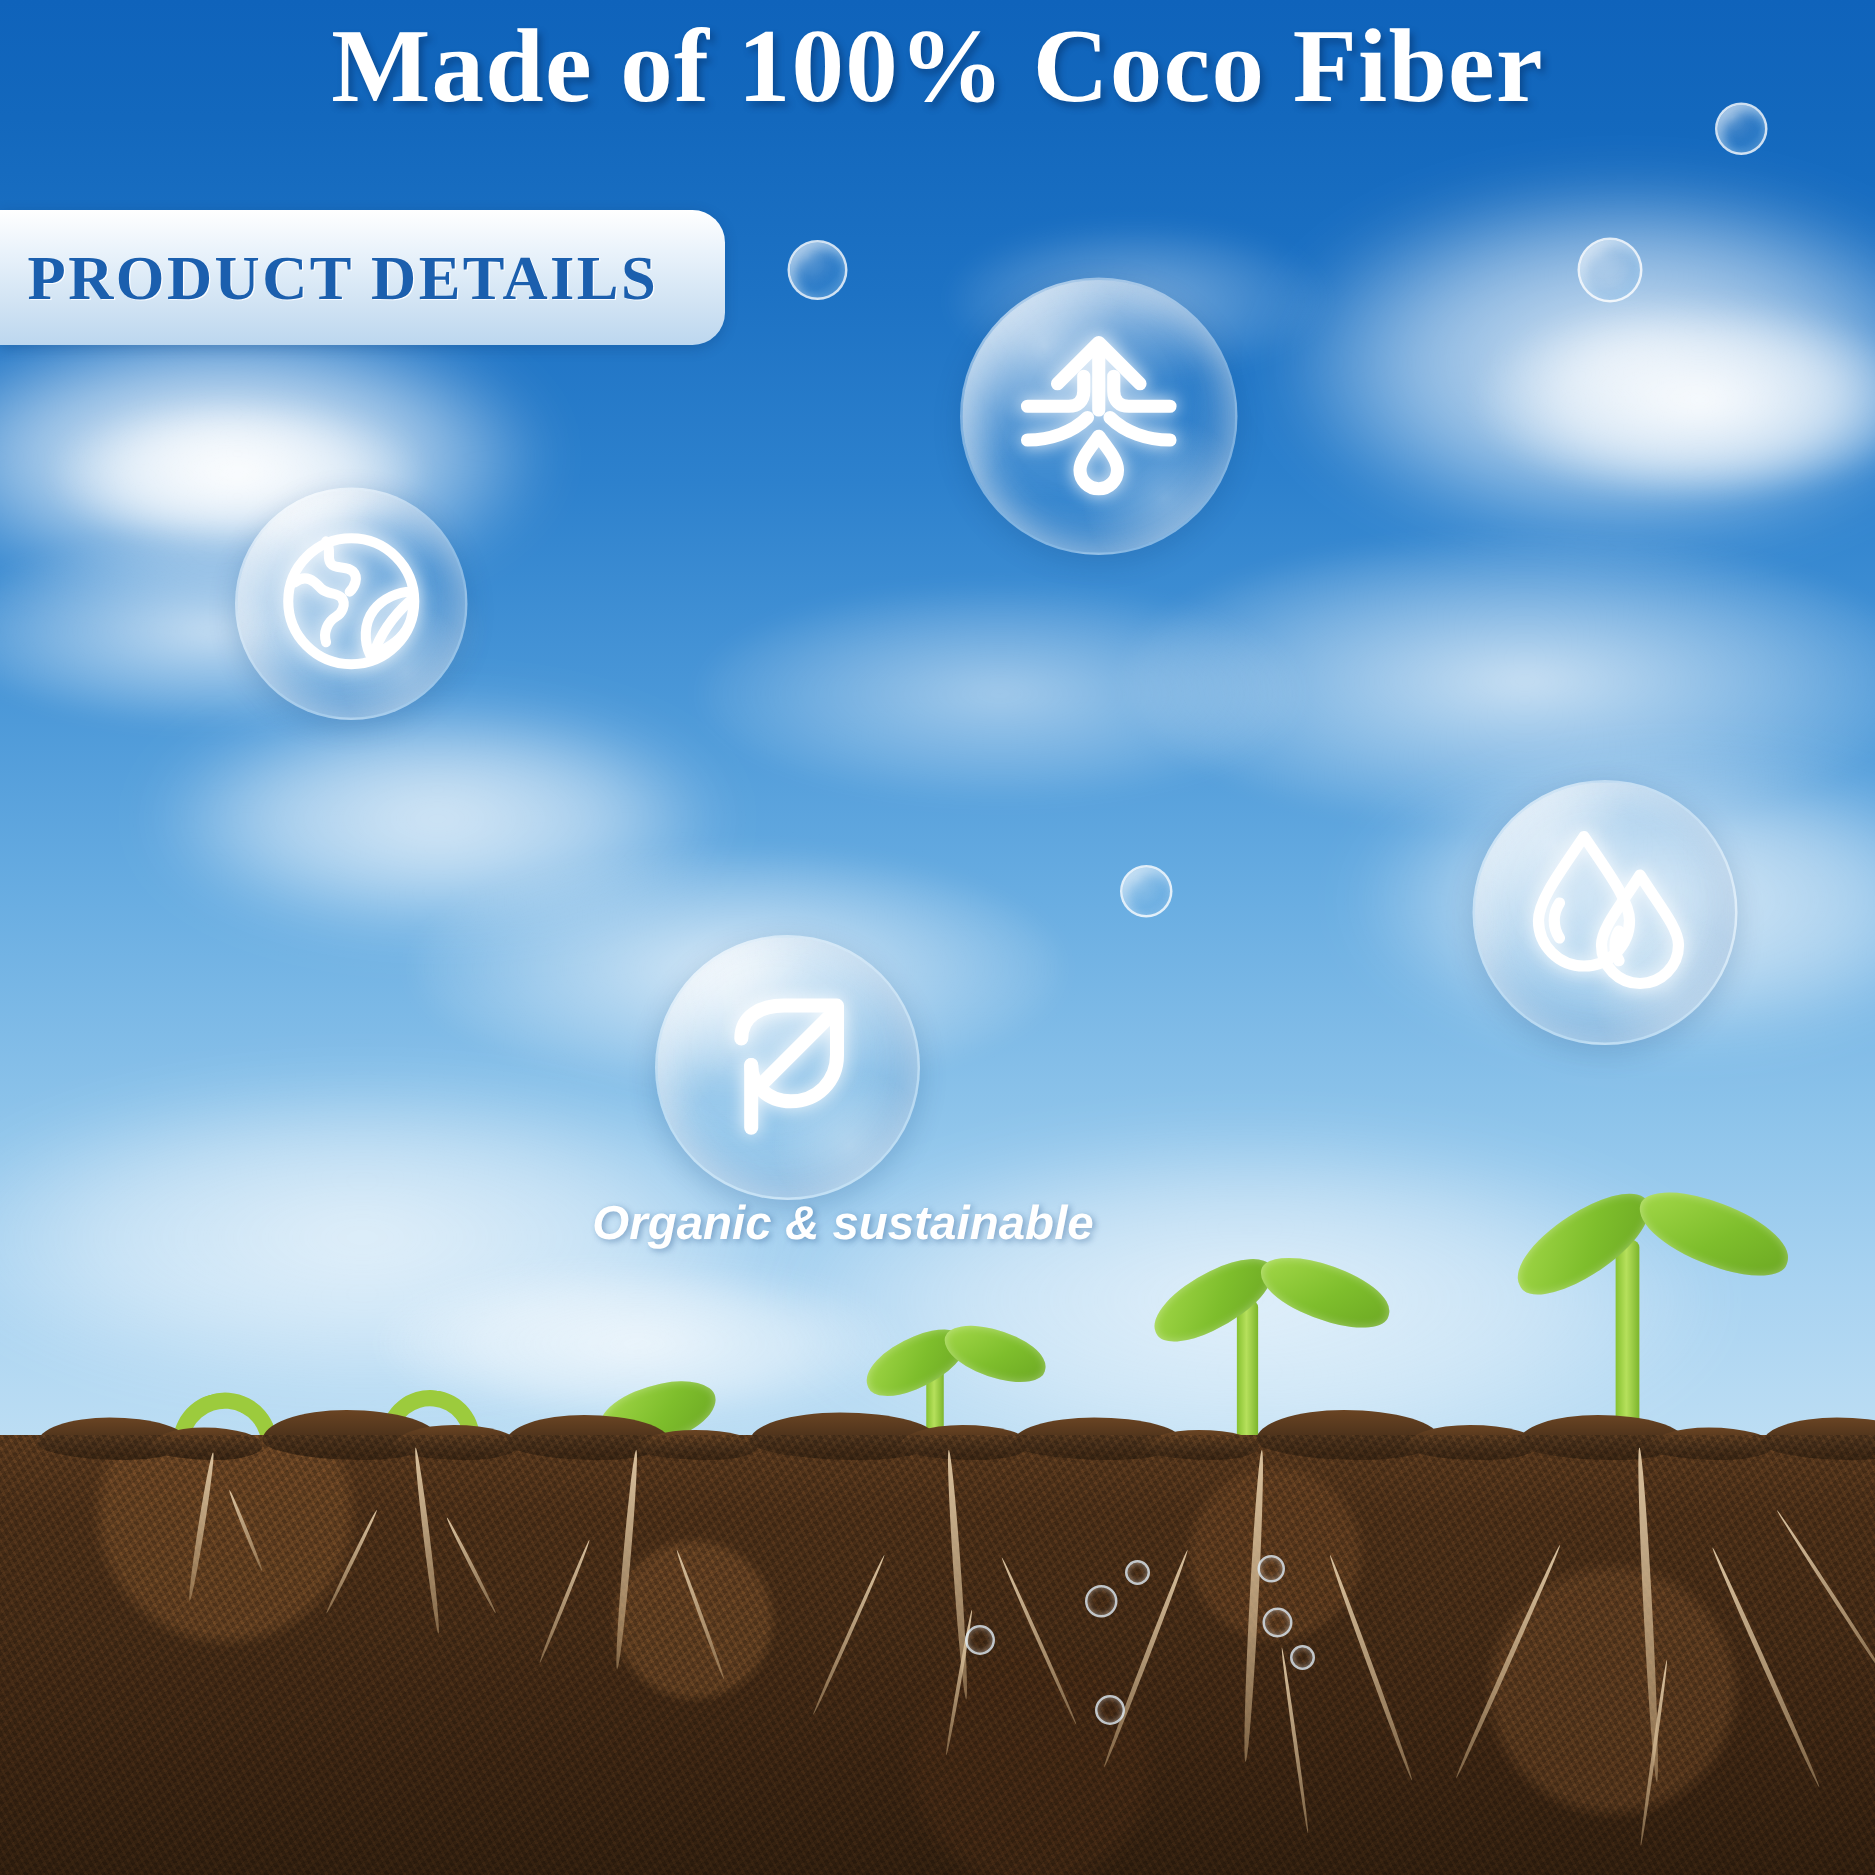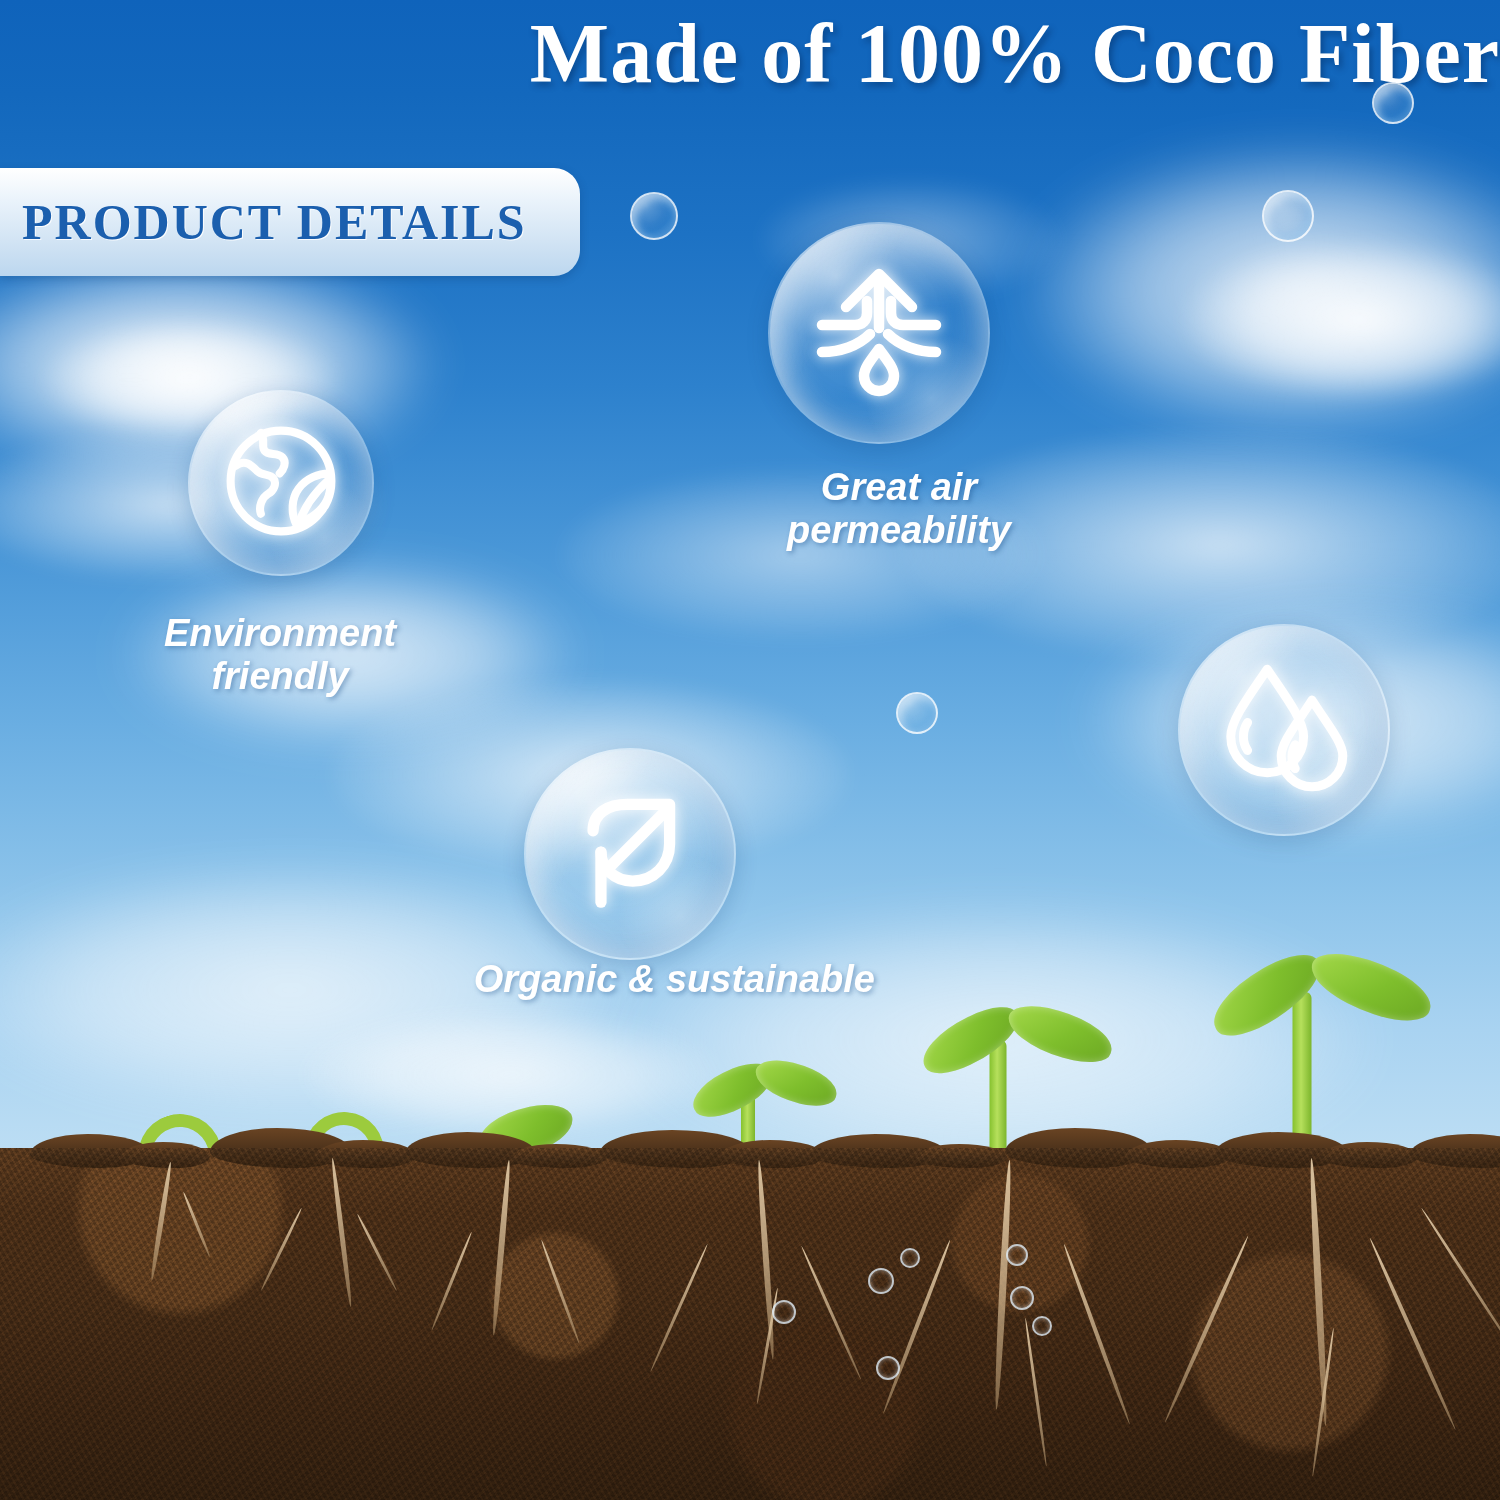--- a/index.html
+++ b/index.html
@@ -47,21 +47,21 @@
   
   .plant{position:absolute;bottom:0;}
   .stem{position:absolute;bottom:0;left:50%;transform:translateX(-50%);
     background:linear-gradient(to right,#86c12f,#b6e05c 45%,#7cb52c);border-radius:6px;}
   .leaf{position:absolute;background:linear-gradient(135deg,#a6da4b,#7ebe2c 55%,#6aa622);
     border-radius:70% 12% 70% 12%;box-shadow:inset 0 0 8px rgba(255,255,255,.35);}
   .hook{position:absolute;border:13px solid #9ccb3d;border-bottom-color:transparent;
     border-radius:50%;}
 
   
-  .headline{position:absolute;left:0;right:0;top:10px;text-align:right;
+  .headline{position:absolute;left:0;right:0;top:10px;text-align:center;
     font-family:"Liberation Serif", serif;font-weight:700;font-size:84px;
     letter-spacing:1px;color:#ffffff;line-height:1.05;
     text-shadow:3px 4px 6px rgba(0,40,90,.45);white-space:nowrap;}
 
   
   .badge{position:absolute;left:0;top:168px;height:108px;width:580px;
     border-radius:0 26px 26px 0;
     background:linear-gradient(to bottom,#ffffff 0%,#eaf3fb 30%,#cfe2f3 72%,#bcd7ef 100%);
     box-shadow:0 3px 10px rgba(0,40,90,.22);display:flex;align-items:center;}
   .badge-text{font-family:"Liberation Serif", serif;font-weight:700;font-size:50px;
@@ -134,40 +134,36 @@
         <svg width="126" height="126" viewBox="0 0 100 100" fill="none" stroke="#ffffff" stroke-width="6.4" stroke-linecap="round" stroke-linejoin="round">
           <circle cx="50" cy="50" r="40"></circle>
           <path d="M14 38 C22 32 27 38 31 42 C35 46 41 44 44 48 C47 52 44 58 40 60 C35 63 32 70 34 76"></path>
           <path d="M34 12 C38 18 34 22 37 26 C40 30 47 27 51 31 C55 35 52 41 49 44"></path>
           <path d="M88 44 C80 44 70 48 64 56 C58 64 58 76 62 84 C70 82 80 76 85 68 C90 60 90 50 88 44 Z"></path>
           <path d="M64 84 C68 72 76 60 87 50"></path>
         </svg>
       </span>
     </div>
   </div>
-  <div class="feat-label" style="position:absolute;left:135px;top:606px;width:290px;">Environment
-friendly</div>
 
   <div class="feature" style="left:768px;top:222px;">
     <div class="bubble" style="width:218px;height:218px;">
       <span>
         <svg width="150" height="150" viewBox="0 0 100 100" fill="none" stroke="#ffffff" stroke-width="7" stroke-linecap="round" stroke-linejoin="round">
           <path d="M28 34 L50 12 L72 34"></path>
           <path d="M50 14 L50 48"></path>
           <path d="M12 46 L34 46 C39 46 42 43 42 38 L42 30"></path>
           <path d="M88 46 L66 46 C61 46 58 43 58 38 L58 30"></path>
           <path d="M12 64 C24 64 36 60 44 52"></path>
           <path d="M88 64 C76 64 64 60 56 52"></path>
           <path d="M50 62 C44 70 40 75 40 80 A10 10 0 0 0 60 80 C60 75 56 70 50 62 Z"></path>
         </svg>
       </span>
     </div>
   </div>
-  <div class="feat-label" style="position:absolute;left:740px;top:460px;width:318px;">Great air
-permeability</div>
 
   <div class="feature" style="left:524px;top:748px;">
     <div class="bubble" style="width:208px;height:208px;">
       <span>
         <svg width="132" height="132" viewBox="0 0 100 100" fill="none" stroke="#ffffff" stroke-width="8.5" stroke-linecap="round" stroke-linejoin="round">
           <path d="M22 34 C22 20 34 14 48 14 L80 14 L80 44 C80 60 68 72 52 72 C38 72 28 62 28 50"></path>
           <path d="M78 18 L34 62"></path>
           <path d="M28 50 L28 88"></path>
         </svg>
       </span>

